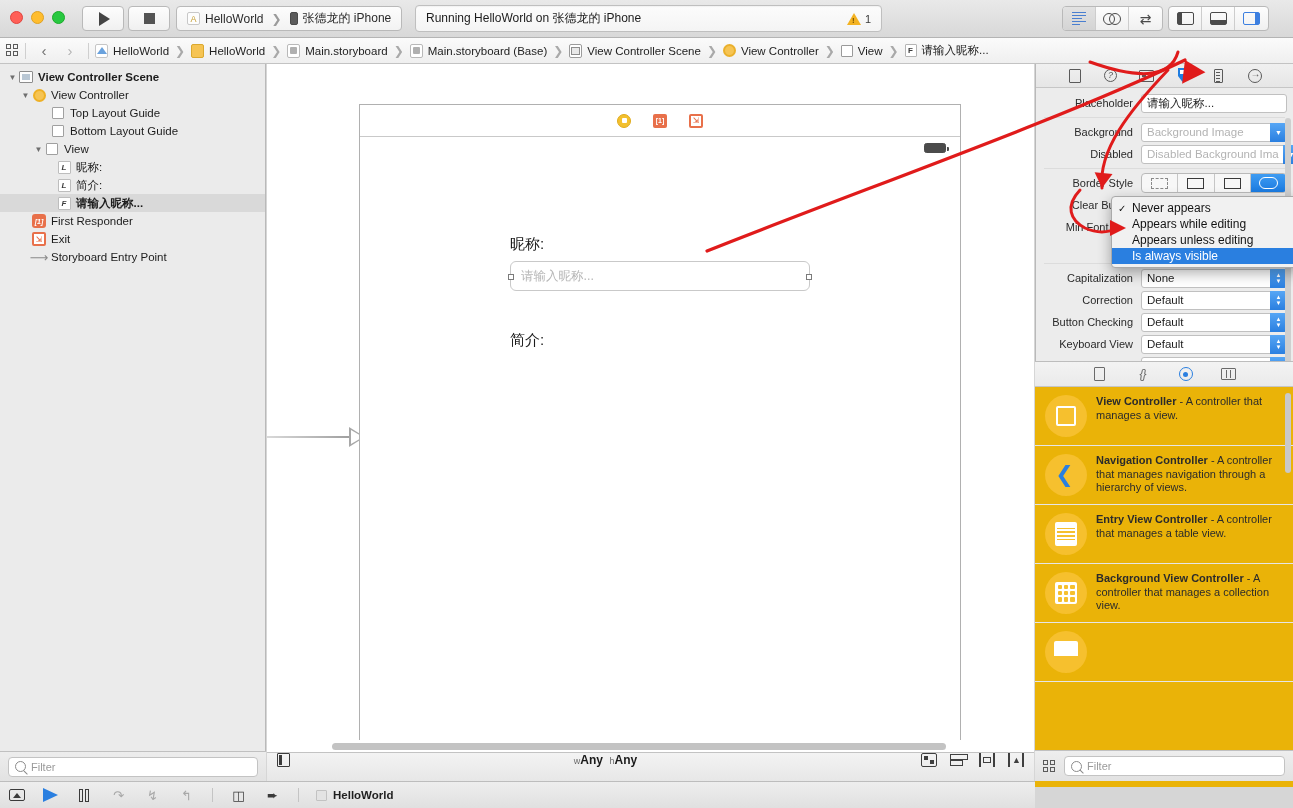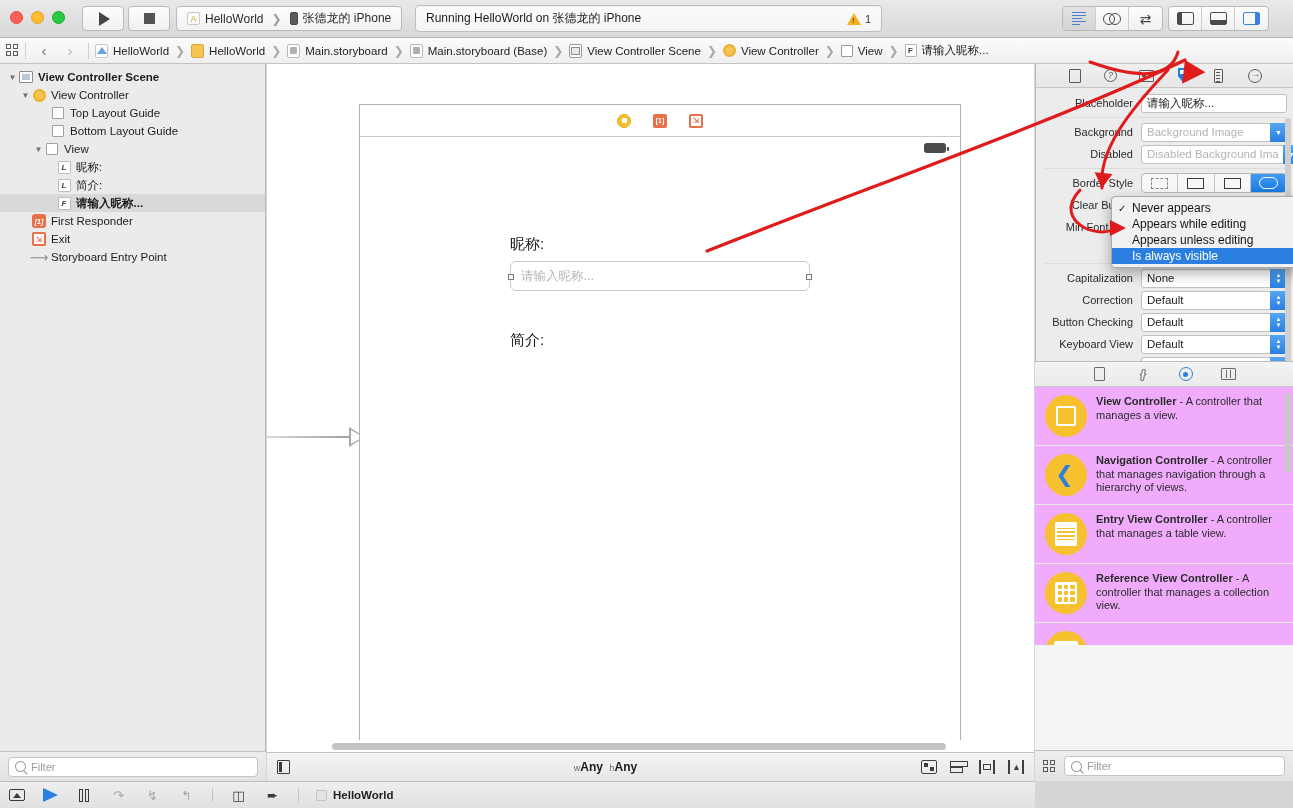--- a/index.html
+++ b/index.html
@@ -208,21 +208,21 @@
 
   .hscroll{
     position:absolute; left:267px; top:740px; width:767px; height:12px;
     background:#fff; display:flex; align-items:center;
   }
   .hscroll i{ display:block; height:7px; border-radius:4px; background:#c3c3c3; margin-left:65px; width:614px;}
 
   .canvas-bottom{
     position:absolute; left:267px; top:752px; width:767px; height:29px;
     background:linear-gradient(#f3f3f3,#e7e7e7); border-top:1px solid #c3c3c3;
-    display:flex; align-items:center; padding:0 10px;
+    display:flex; align-items:flex-start; padding:0 10px;
   }
   .docico{ width:13px;height:14px;border:1.4px solid #3a3a3a;border-radius:1px;position:relative;}
   .docico:after{content:"";position:absolute;left:1px;top:1px;bottom:1px;width:3px;background:#3a3a3a;}
   .sizecls{ flex:1; text-align:center; font-size:12px; color:#1a1a1a;}
   .sizecls small{ font-size:9px; color:#6a6a6a;}
   .cb-icons{ display:flex; gap:13px; align-items:center;}
   .cbi{ width:16px;height:14px;position:relative;}
   .cbi.a{ border:1.4px solid #3f3f3f;border-radius:2px;}
   .cbi.a:before{content:"";position:absolute;left:2px;top:2px;width:4px;height:4px;background:#3f3f3f;}
   .cbi.a:after{content:"";position:absolute;right:2px;bottom:2px;width:4px;height:4px;background:#3f3f3f;}
@@ -310,21 +310,21 @@
     background:linear-gradient(#f3f3f3,#eaeaea); border-bottom:1px solid #c6c6c6;
   }
   .ltab{ width:16px;height:15px;display:flex;align-items:center;justify-content:center;}
   .lt-file{ width:11px;height:14px;border:1.3px solid #6a6a6a;border-radius:1px;}
   .lt-brace{ font-size:12px; color:#6a6a6a; letter-spacing:-1px;}
   .lt-obj{ width:14px;height:14px;border:1.7px solid #2a7fe0;border-radius:50%;display:flex;align-items:center;justify-content:center;}
   .lt-obj:after{content:"";width:5px;height:5px;background:#2a7fe0;border-radius:50%;}
   .lt-media{ width:15px;height:12px;border:1.3px solid #6a6a6a;border-radius:1px;position:relative;}
   .lt-media:after{content:"";position:absolute;left:4px;top:1px;bottom:1px;width:1px;background:#6a6a6a;box-shadow:4px 0 0 #6a6a6a;}
 
-  .lib-list{ position:relative; height:258px; overflow:hidden; background:#f0abfc;}
+  .lib-list{ position:relative; height:400px; overflow:hidden; background:#eab308;}
   .libitem{ display:flex; gap:9px; padding:8px 12px 8px 10px; border-bottom:1px solid #e6e6e6; align-items:flex-start;}
   .libicon{ width:42px;height:42px;border-radius:50%;flex:none;display:flex;align-items:center;justify-content:center; background:#f6c02e;}
   .libicon.dashed{ background:transparent; border:2px dashed #e8b43a;}
   .li-sq{ width:20px;height:20px;border:2px solid #fff;border-radius:2px;}
   .li-sq.dash{ border:2px dashed #e8b43a;}
   .li-chev{ font-size:22px;color:#2a7fe0; font-weight:bold; line-height:1; margin-left:-3px;}
   .li-table{ width:22px;height:24px;background:#fff;border-radius:2px;display:flex;flex-direction:column;justify-content:center;gap:2px;padding:2px;}
   .li-table i{ display:block;height:1.6px;background:#f6c02e;}
   .li-grid{ width:22px;height:22px;background:#fff;border-radius:2px;display:grid;grid-template-columns:repeat(3,1fr);grid-template-rows:repeat(3,1fr);gap:2px;padding:2.5px;}
   .li-grid i{ background:#f6c02e; border-radius:1px;}
@@ -858,21 +858,21 @@
               <i></i>
               <i></i>
               <i></i>
               <i></i>
               <i></i>
               <i></i>
               <i></i>
               <i></i>
             </i>
           </span>
-        <span class="libtext"><b>Reference View Controller</b> <span>- A controller that manages a collection view.</span></span>
+        <span class="libtext"><b>Background View Controller</b> <span>- A controller that manages a collection view.</span></span>
       </div>
       <div class="libitem">
         <span class="libicon">
             <i class="li-tab">
               <em>★⋯</em>
             </i>
           </span>
       </div>
       <div class="lib-scroll"></div>
     </div>

